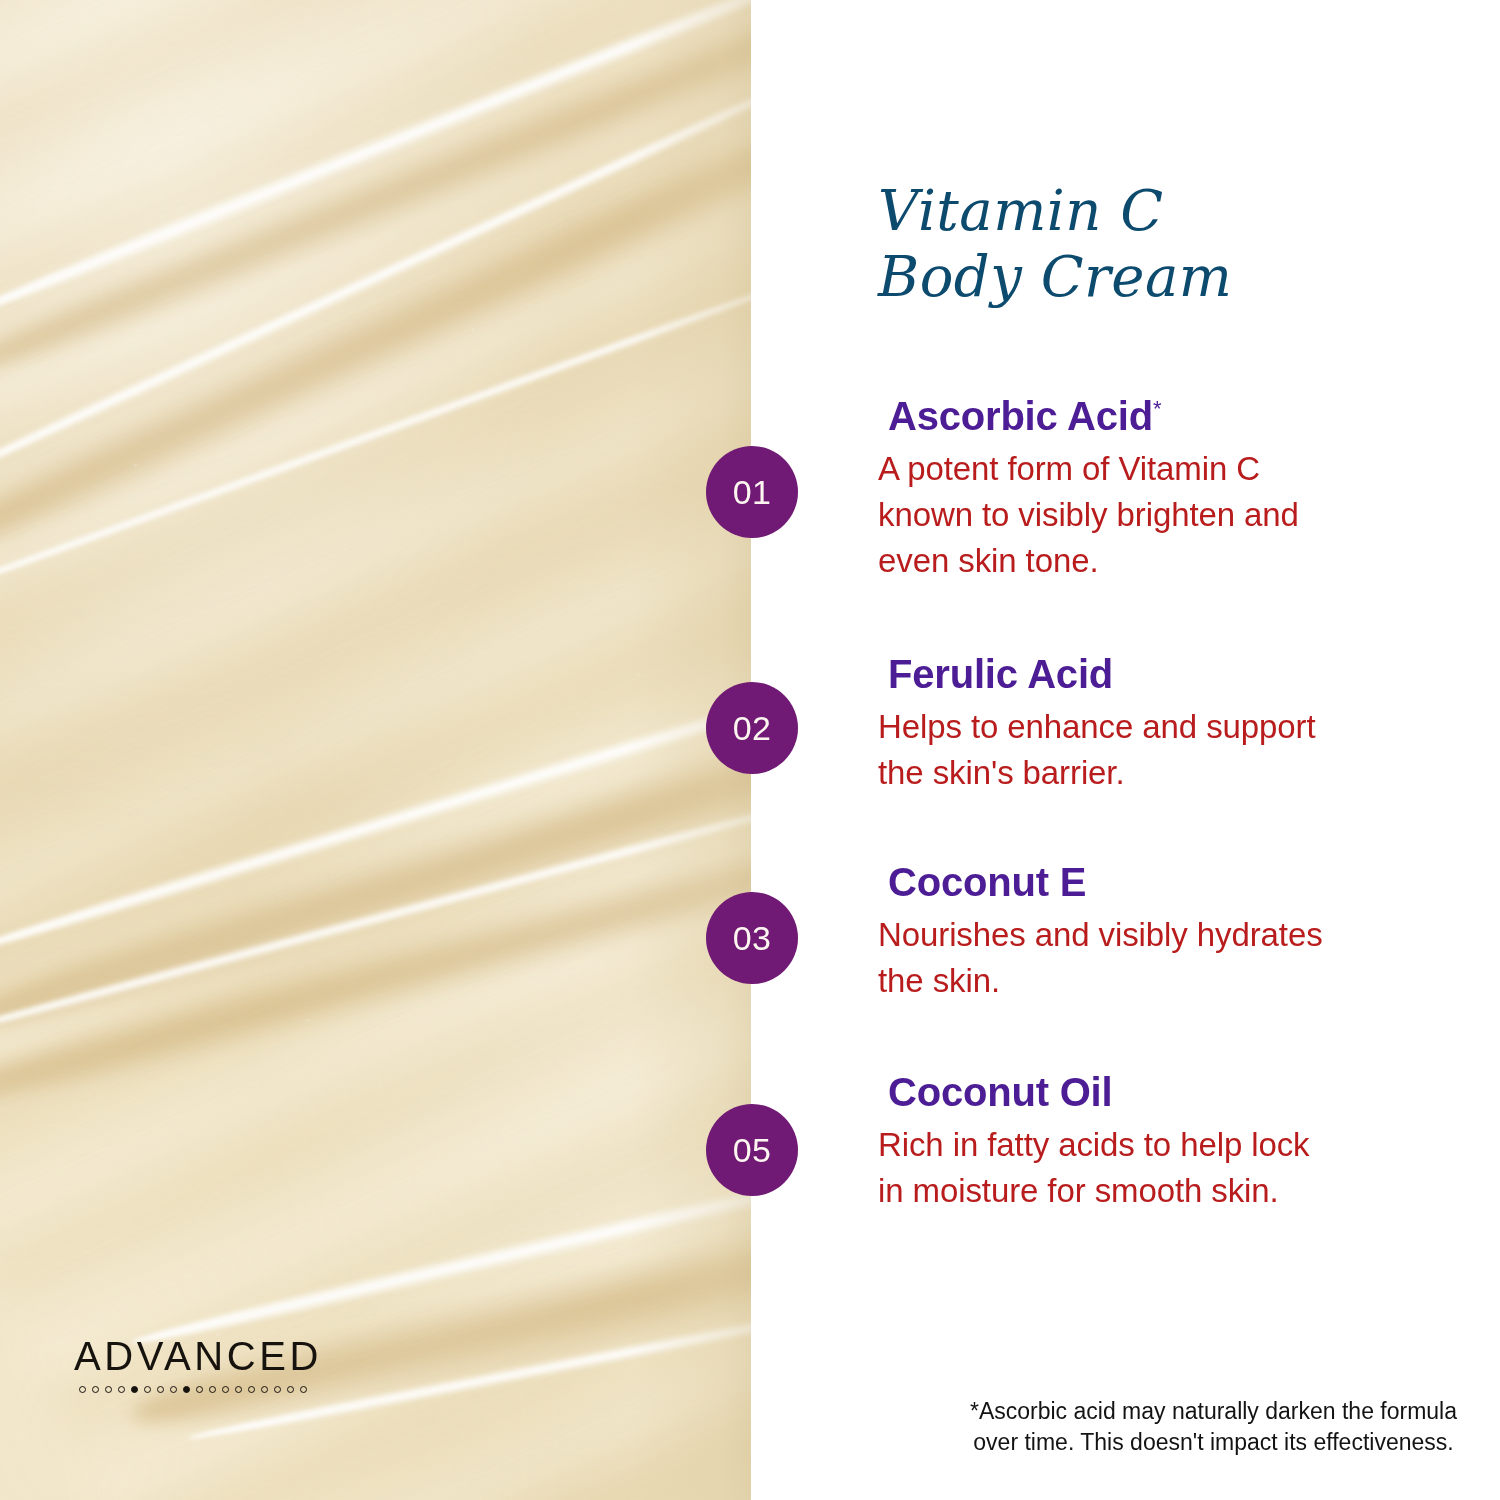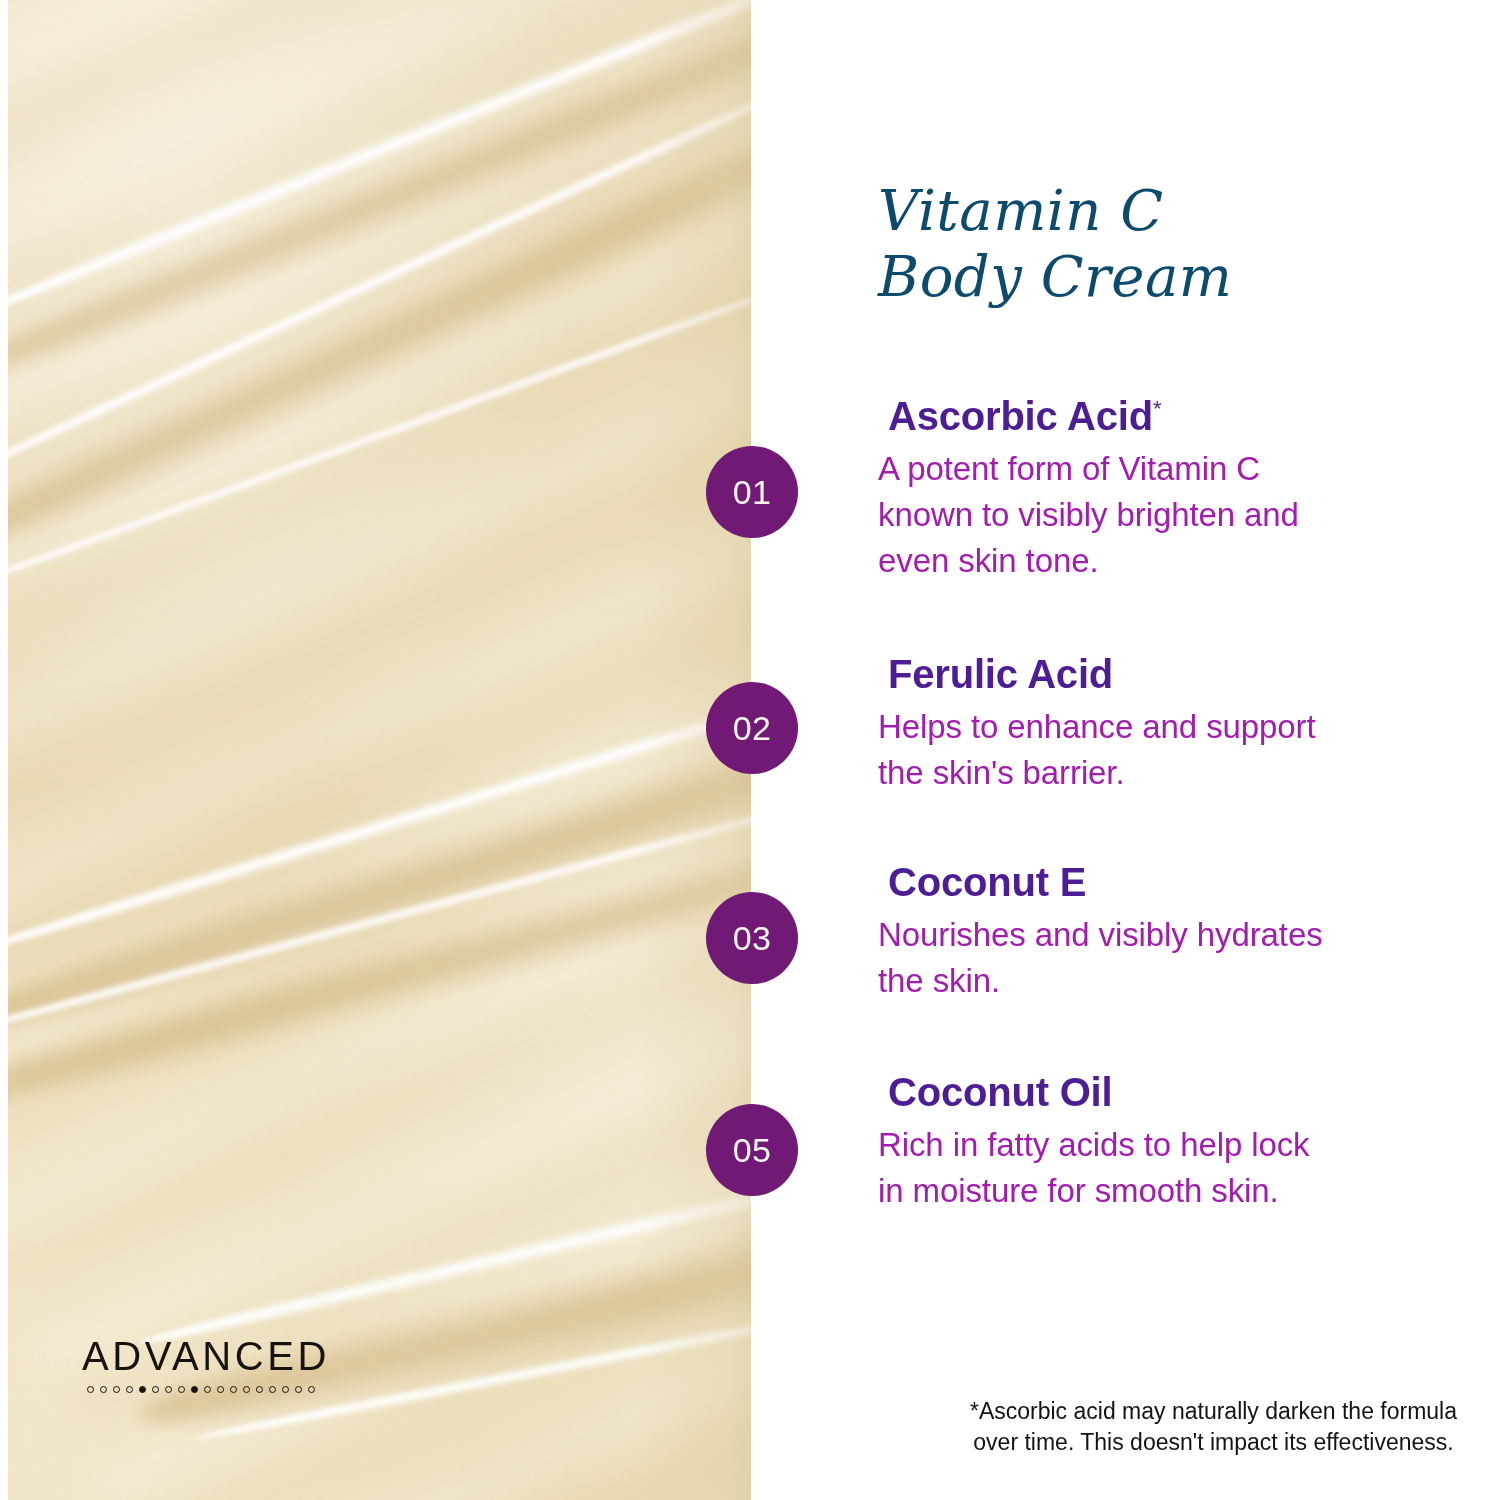--- a/index.html
+++ b/index.html
@@ -18,21 +18,21 @@
   .canvas {
     position: relative;
     width: 1500px;
     height: 1500px;
     background: #ffffff;
   }
 
   
   .cream-panel {
     position: absolute;
-    left: 8px;
+    left: 0;
     top: 0;
     width: 751px;
     height: 1500px;
     overflow: hidden;
     background: #7dd3fc;
   }
 
   
   .cream-base {
     position: absolute;
@@ -215,21 +215,21 @@
     font-weight: 500;
     vertical-align: super;
     line-height: 0;
   }
   .ing-body {
     font-family: "Liberation Sans", sans-serif;
     font-weight: 300;
     font-size: 33px;
     line-height: 1.40;
     letter-spacing: -0.1px;
-    color: #a21caf;
+    color: #b91c1c;
     margin: 0;
     white-space: pre-line;
   }
 
   .ing-1 { top: 394px; }
   .ing-2 { top: 652px; }
   .ing-3 { top: 860px; }
   .ing-4 { top: 1070px; }
 
   

